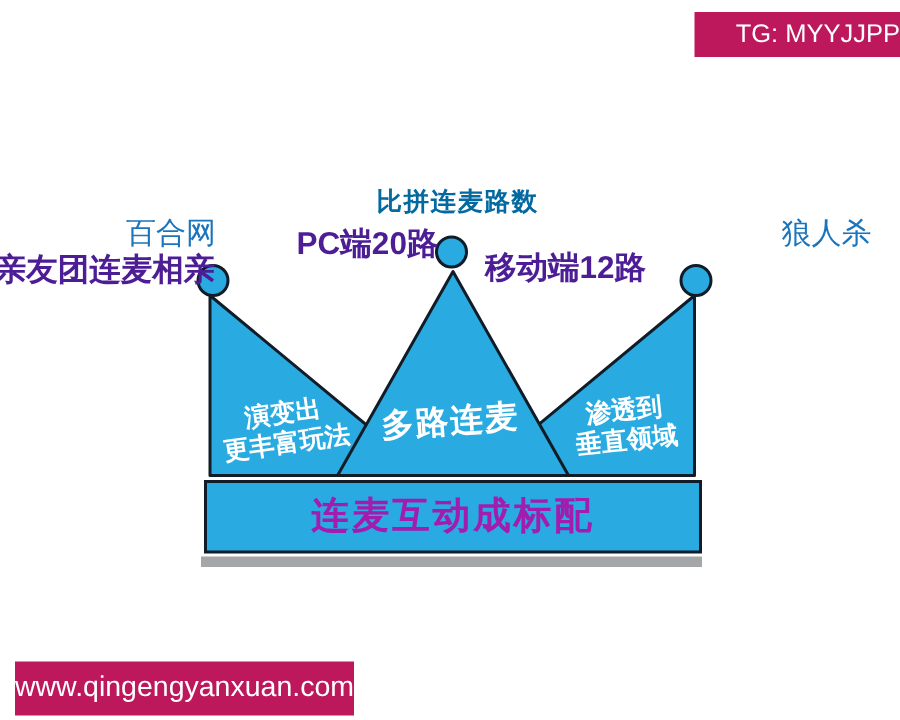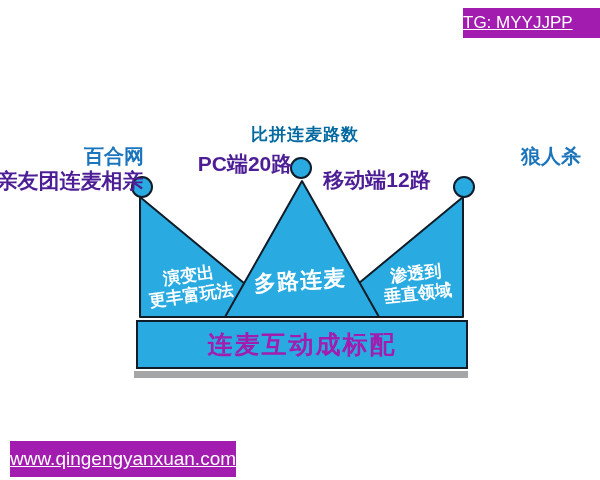--- a/index.html
+++ b/index.html
@@ -6,32 +6,32 @@
   .stage{
     position:relative;width:600px;height:480px;background:#ffffff;overflow:hidden;
     font-family:"Liberation Sans","DejaVu Sans",sans-serif;
   }
   .crown-svg{position:absolute;left:0;top:0;width:600px;height:480px;}
   .txt{
     position:absolute;transform:translate(-50%,-50%);
     white-space:nowrap;text-align:center;line-height:1.18;
   }
   .blue-title{color:#0369a1;font-weight:700;font-size:17px;letter-spacing:1px;}
-  .side-title{color:#1b75bc;font-weight:700;font-size:20px;}
+  .side-title{color:#1b75bc;font-weight:400;font-size:20px;}
   .dark-label{color:#4c1d95;font-weight:700;font-size:21px;}
   .crown-text{color:#ffffff;font-weight:700;font-size:17px;}
   .crown-text-center{color:#ffffff;font-weight:700;font-size:22px;letter-spacing:1px;}
   .crown-text-base{color:#a21caf;font-weight:700;font-size:25px;letter-spacing:2px;}
   .rot-l{transform:translate(-50%,-50%) rotate(-8deg);}
   .rot-c{transform:translate(-50%,-50%) rotate(-4deg);}
   .rot-r{transform:translate(-50%,-50%) rotate(-6deg);}
   .badge{
-    position:absolute;background:#a21caf;color:#ffffff;
-    display:flex;align-items:center;justify-content:flex-start;
-    font-size:17px;font-weight:400;text-decoration:underline;
+    position:absolute;background:#be185d;color:#ffffff;
+    display:flex;align-items:center;justify-content:flex-end;
+    font-size:17px;font-weight:400;
   }
   .badge-tg{left:463px;top:8px;width:137px;height:30px;}
   .badge-web{left:10px;top:441px;width:226px;height:36px;font-size:19px;}
 </style>
 </head>
 <body>
 
 <div class="stage">
 
   <svg class="crown-svg" viewBox="0 0 600 480">

